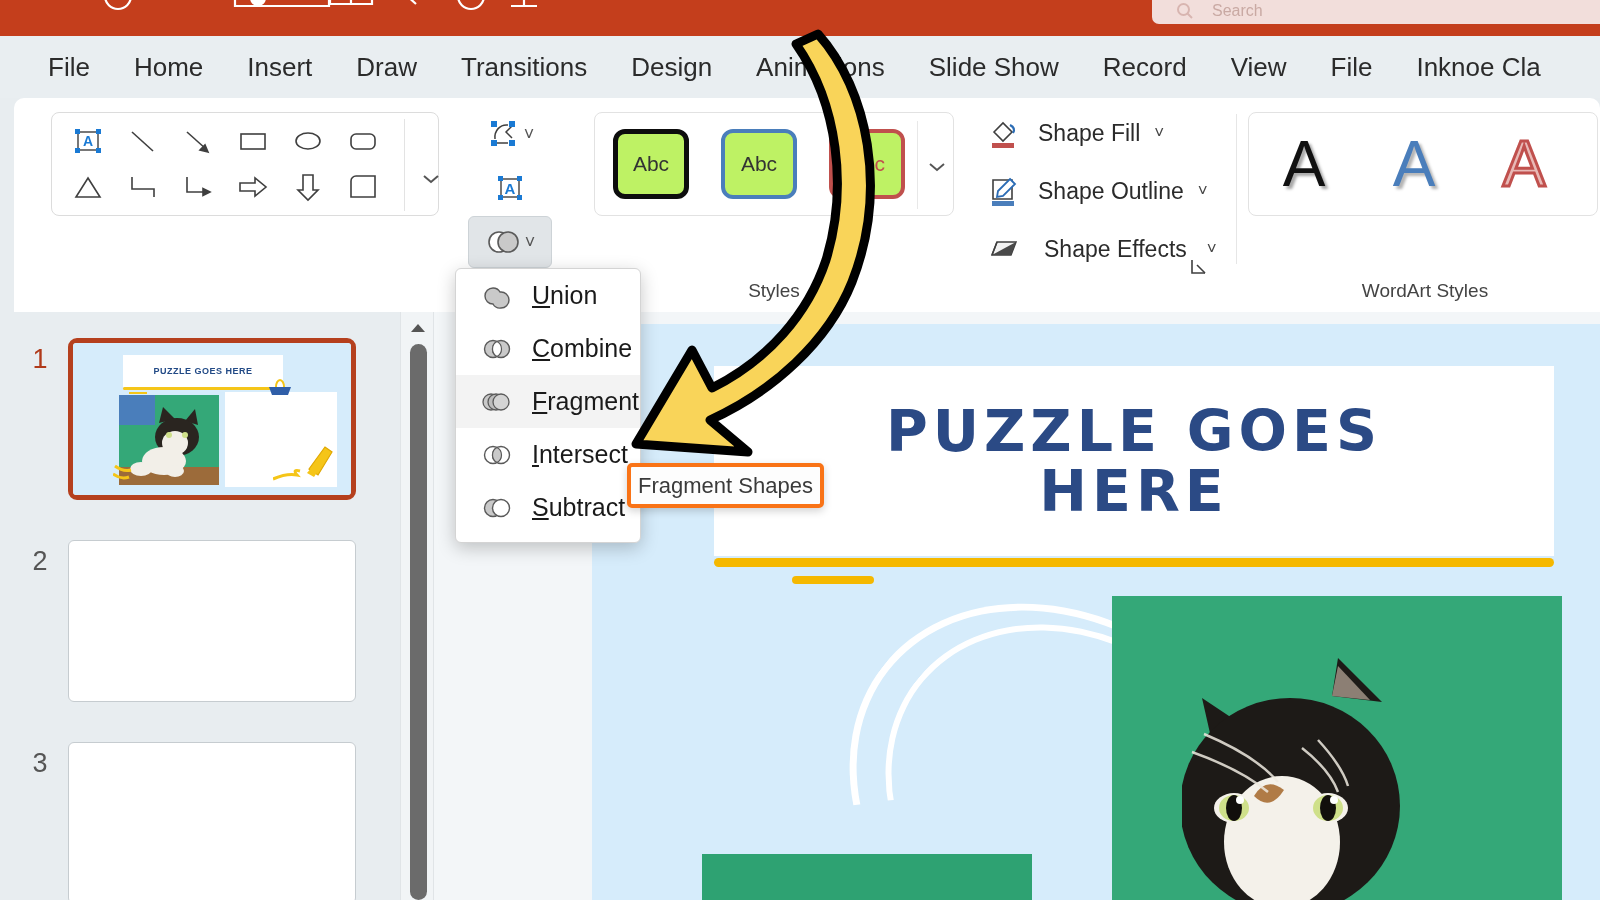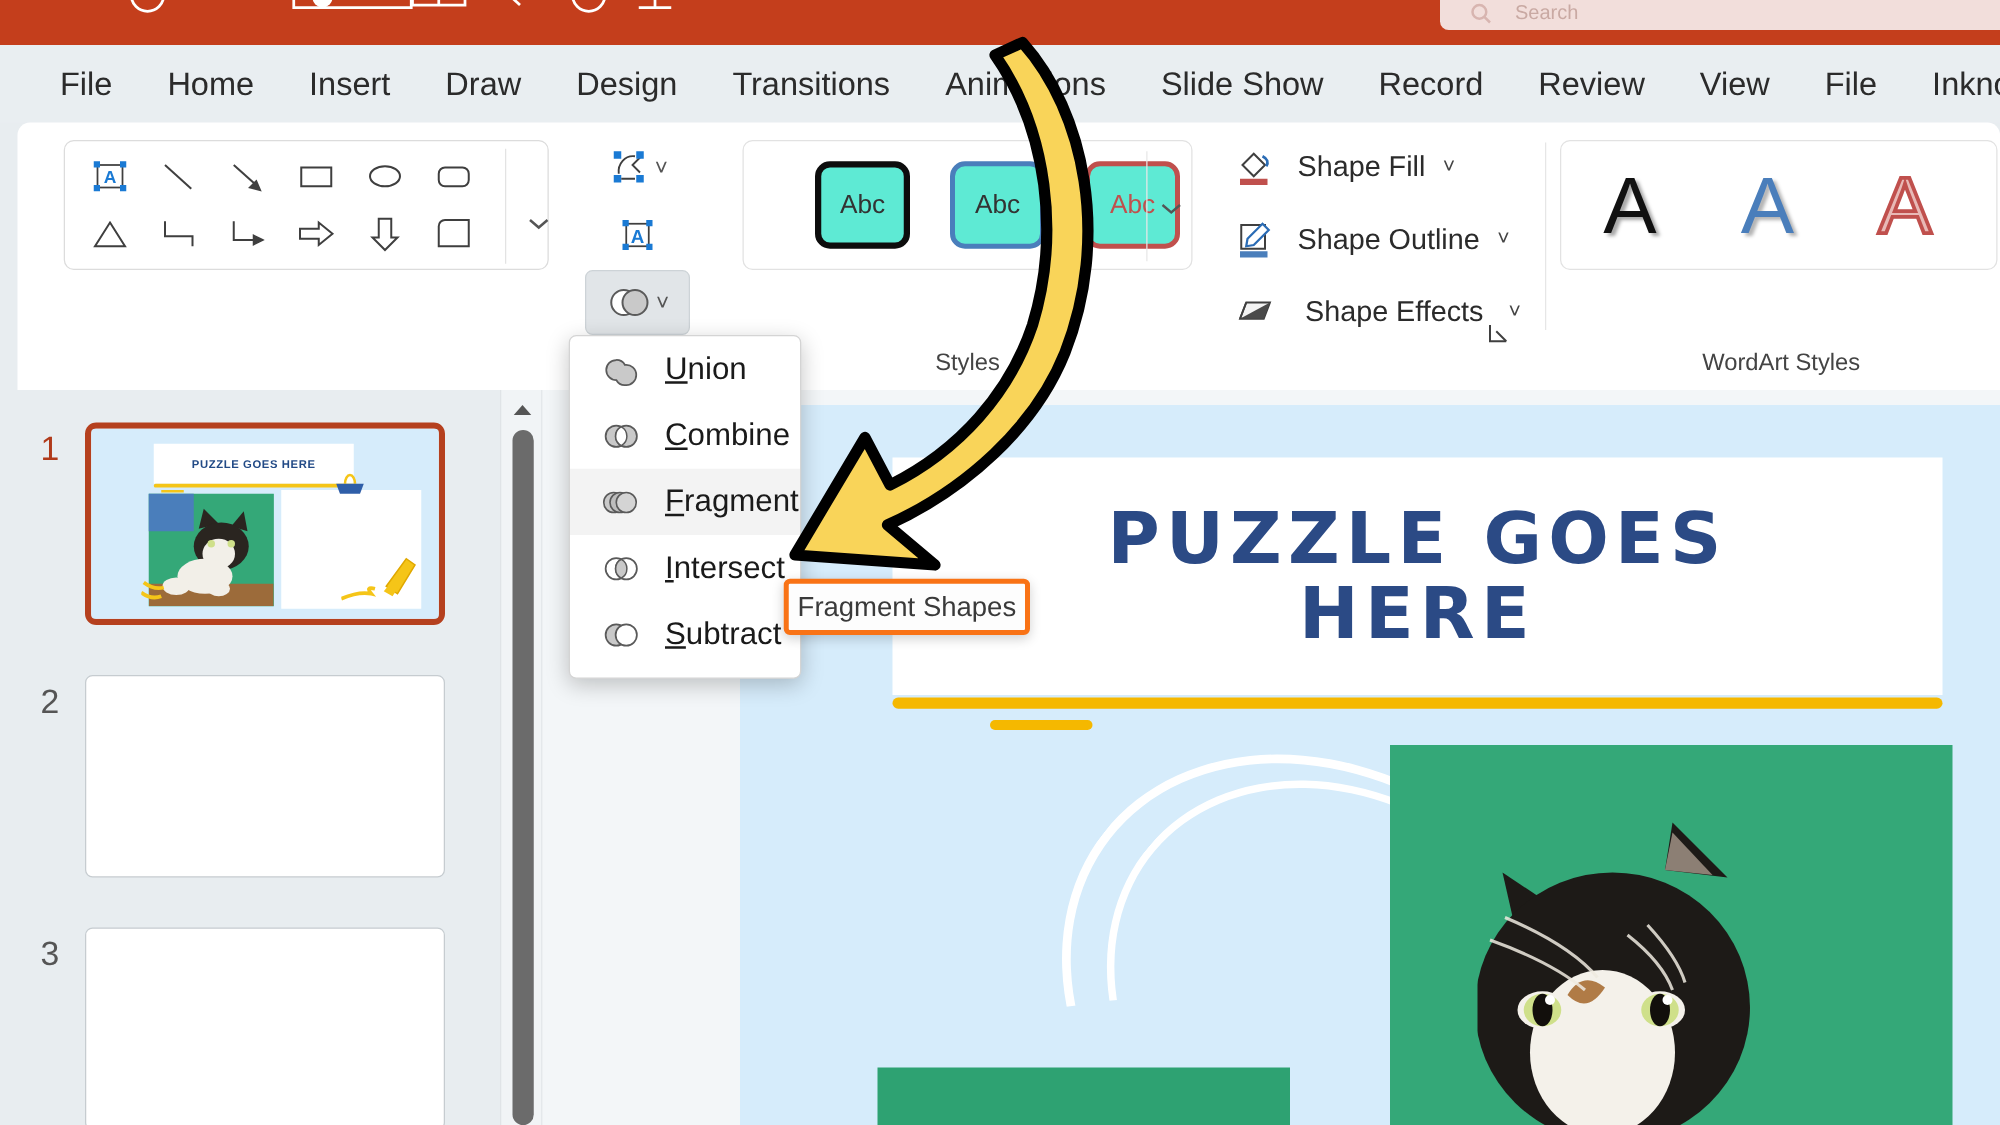--- a/index.html
+++ b/index.html
@@ -82,23 +82,23 @@
   .chev{ font-size:18px; color:#555; margin-left:4px; }
 
   
   .g-styles{ left:560px; width:400px; }
   .stylebox{
     position:absolute; left:20px; top:14px; width:360px; height:104px;
     border:1px solid #e2e2e2; border-radius:8px; background:#fff;
   }
   .styleitem{
     position:absolute; top:16px; width:76px; height:70px;
-    border-radius:12px; background:#5eead4;
+    border-radius:12px; background:#bef264;
     display:flex; align-items:center; justify-content:center;
-    font-size:21px; color:#333;margin-left:39px;
+    font-size:21px; color:#333;
   }
   .styleitem.s1{ left:18px; border:5px solid #0d0d0d; }
   .styleitem.s2{ left:126px; border:4px solid #4a7ebb; }
   .styleitem.s3{ left:234px; border:4px solid #c0504d; color:#c0504d; }
   .svdiv{ position:absolute; left:322px; top:8px; width:1px; height:88px; background:#e8e8e8; }
   .smore{ position:absolute; left:324px; top:40px; width:36px; height:26px; display:flex; align-items:center; justify-content:center; }
 
   
   .g-fill{ left:962px; width:248px; }
   .fillrow{
@@ -284,26 +284,25 @@
     <span class="slabel">Search</span>
   </div>
 </div>
 
 <div class="tabstrip">
   <div class="tabs">
     <div class="tab">File</div>
     <div class="tab">Home</div>
     <div class="tab">Insert</div>
     <div class="tab">Draw</div>
+    <div class="tab">Transitions</div>
     <div class="tab">Design</div>
-    <div class="tab">Transitions</div>
     <div class="tab">Animations</div>
     <div class="tab">Slide Show</div>
     <div class="tab">Record</div>
-    <div class="tab">Review</div>
     <div class="tab">View</div>
     <div class="tab">File</div>
     <div class="tab">Inknoe Cla</div>
   </div>
 </div>
 
 <div class="ribbon">
 
   <div class="grp g-shapes">
     <div class="shapebox">

